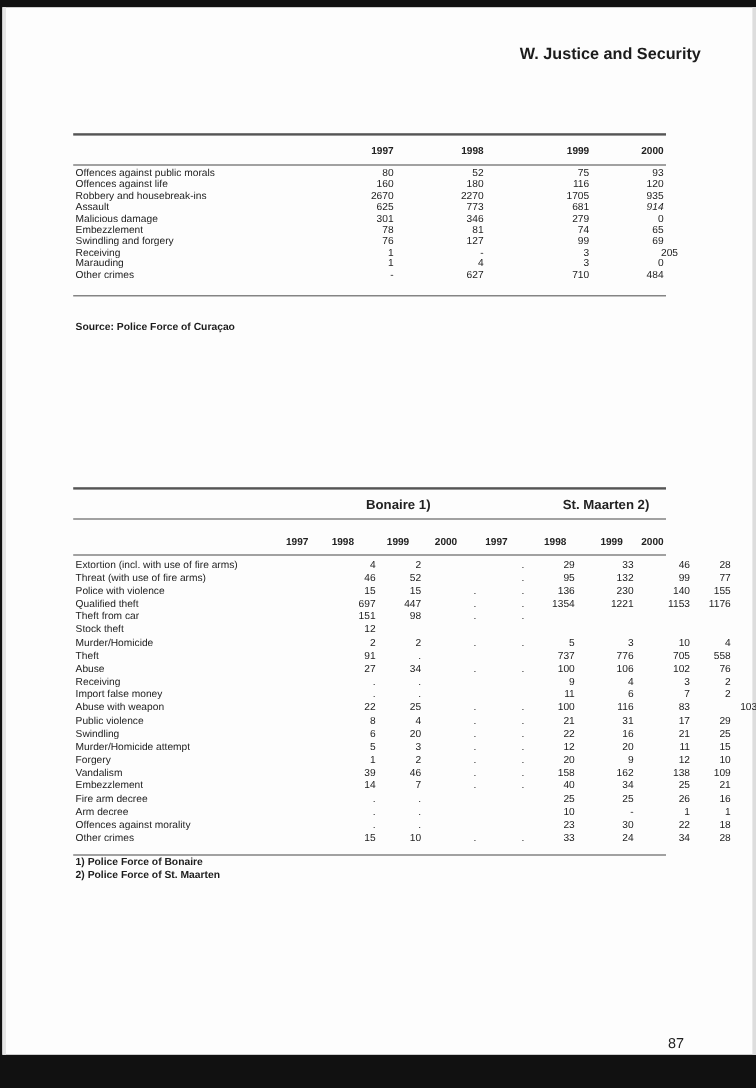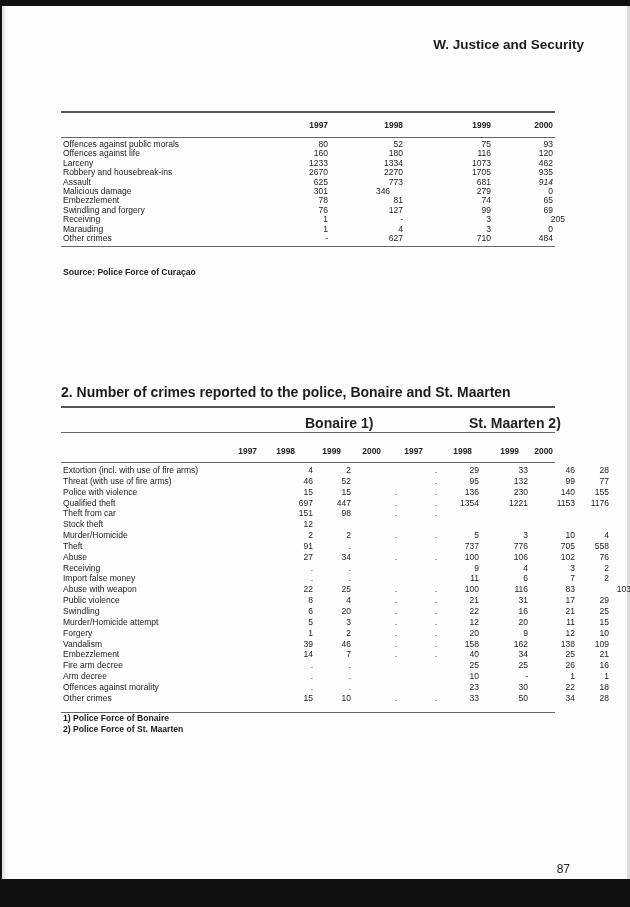--- a/index.html
+++ b/index.html
@@ -13,21 +13,21 @@
   }
   .section-title {
     position: absolute; right: 43px; top: 31px; font-size: 13.5px; font-weight: bold; color: #1c1c1c;
   }
   .tbl-title {
     position: absolute; left: 56px; font-size: 14px; font-weight: bold; color: #1c1c1c; white-space: nowrap;
   }
   .rule { position: absolute; left: 56px; width: 494px; height: 0; border-top: 2px solid #555; }
   .rule.thin { border-top: 1px solid #666; }
   .hdr { position: absolute; font-size: 8.4px; font-weight: bold; color: #222; text-align: right; width: 40px; }
-  .grp { position: absolute; font-size: 14px; font-weight: bold; color: #222; white-space: nowrap; }
+  .grp { position: absolute; font-size: 11px; font-weight: bold; color: #222; white-space: nowrap; }
   .rows { position: absolute; left: 58px; width: 492px; }
   .row { position: relative; height: 9.4px; font-size: 8.5px; line-height: 9.4px; white-space: nowrap; }
   .row .lbl { position: absolute; left: 0; color: #222; }
   .row .v { position: absolute; text-align: right; width: 40px; color: #222; }
   .note { position: absolute; left: 58px; font-size: 8.6px; font-weight: bold; color: #1c1c1c; }
   .pagenum { position: absolute; right: 57px; top: 856px; font-size: 12px; color: #222; }
 </style>
 </head>
 <body>
 
@@ -51,44 +51,37 @@
         <span class="v" style="left: 450px;">93</span>
       </div>
       <div class="row">
         <span class="lbl">Offences against life</span>
         <span class="v" style="left: 225px;">160</span>
         <span class="v" style="left: 300px;">180</span>
         <span class="v" style="left: 388px;">116</span>
         <span class="v" style="left: 450px;">120</span>
       </div>
       <div class="row">
-        <span class="lbl">Larceny</span>
-        <span class="v" style="left: 225px;">1233</span>
-        <span class="v" style="left: 300px;">1334</span>
-        <span class="v" style="left: 388px;">1073</span>
-        <span class="v" style="left: 450px;">462</span>
-      </div>
-      <div class="row">
         <span class="lbl">Robbery and housebreak-ins</span>
         <span class="v" style="left: 225px;">2670</span>
         <span class="v" style="left: 300px;">2270</span>
         <span class="v" style="left: 388px;">1705</span>
         <span class="v" style="left: 450px;">935</span>
       </div>
       <div class="row">
         <span class="lbl">Assault</span>
         <span class="v" style="left: 225px;">625</span>
         <span class="v" style="left: 300px;">773</span>
         <span class="v" style="left: 388px;">681</span>
         <span class="v" style="left: 450px; font-style: italic;">914</span>
       </div>
       <div class="row">
         <span class="lbl">Malicious damage</span>
         <span class="v" style="left: 225px;">301</span>
-        <span class="v" style="left: 300px; text-align: center;">346</span>
+        <span class="v" style="left: 300px;">346</span>
         <span class="v" style="left: 388px;">279</span>
         <span class="v" style="left: 450px;">0</span>
       </div>
       <div class="row">
         <span class="lbl">Embezzlement</span>
         <span class="v" style="left: 225px;">78</span>
         <span class="v" style="left: 300px;">81</span>
         <span class="v" style="left: 388px;">74</span>
         <span class="v" style="left: 450px;">65</span>
       </div>
@@ -117,21 +110,20 @@
         <span class="lbl">Other crimes</span>
         <span class="v" style="left: 225px;">-</span>
         <span class="v" style="left: 300px;">627</span>
         <span class="v" style="left: 388px;">710</span>
         <span class="v" style="left: 450px;">484</span>
       </div>
     </div>
   <div class="rule thin" style="top:240px;"></div>
   <div class="note" style="top:261px;">Source: Police Force of Curaçao</div>
 
-  <div class="tbl-title" style="top:378px;">2. Number of crimes reported to the police, Bonaire and St. Maarten</div>
   <div class="rule" style="top:400px;"></div>
   <div class="grp" style="left:300px; top:409px;">Bonaire 1)</div>
   <div class="grp" style="left:464px; top:409px;">St. Maarten 2)</div>
   <div class="rule thin" style="top:426px;"></div>
   <div id="t2hdr">
       <div class="hdr" style="left: 212px; top: 440px;">1997</div>
       <div class="hdr" style="left: 250px; top: 440px;">1998</div>
       <div class="hdr" style="left: 296px; top: 440px;">1999</div>
       <div class="hdr" style="left: 336px; top: 440px;">2000</div>
       <div class="hdr" style="left: 378px; top: 440px;">1997</div>
@@ -372,21 +364,21 @@
         <span class="v" style="left: 472px;">22</span>
         <span class="v" style="left: 506px;">18</span>
       </div>
       <div class="row" style="height: 10.85px; line-height: 10.85px;">
         <span class="lbl">Other crimes</span>
         <span class="v" style="left: 210px;">15</span>
         <span class="v" style="left: 248px;">10</span>
         <span class="v" style="left: 294px;">.</span>
         <span class="v" style="left: 334px;">.</span>
         <span class="v" style="left: 376px;">33</span>
-        <span class="v" style="left: 425px;">50</span>
+        <span class="v" style="left: 425px;">24</span>
         <span class="v" style="left: 472px;">34</span>
         <span class="v" style="left: 506px;">28</span>
       </div>
     </div>
   <div class="rule thin" style="top:706px;"></div>
   <div class="note" style="top:707px;">1) Police Force of Bonaire</div>
   <div class="note" style="top:718px;">2) Police Force of St. Maarten</div>
 
   <div class="pagenum">87</div>
 </div>

